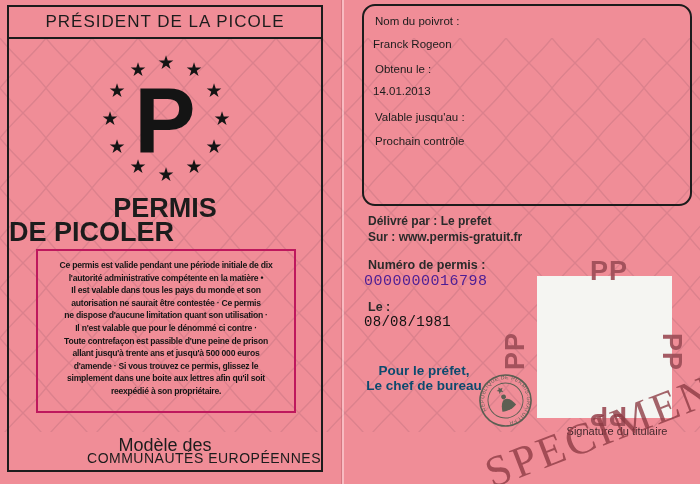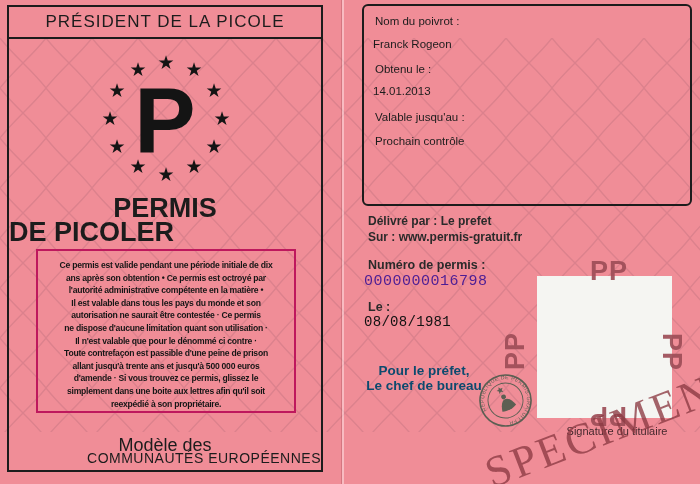--- a/index.html
+++ b/index.html
@@ -25,21 +25,21 @@
     font-size:27px;line-height:24px;font-weight:700;}
   .terms-box{position:absolute;left:27px;top:242px;width:260px;height:164px;box-sizing:border-box;
     border:2px solid #be185d;padding-top:8px;}
   .terms-box div{font-size:8.6px;line-height:12.6px;font-weight:700;letter-spacing:-0.25px;
     text-align:center;white-space:nowrap;color:#161616;}
   .footer-1{position:absolute;left:0;top:428px;width:100%;text-align:center;font-size:18px;}
   .footer-2{position:absolute;left:0;top:443px;width:100%;text-align:right;font-size:14px;letter-spacing:.5px;}
 
   
   .info-box{position:absolute;left:362px;top:4px;width:326px;height:198px;box-sizing:content-box;
-    border:2px solid #1C1C1C;border-radius:6px;}
+    border:2px solid #1C1C1C;border-radius:13px;}
   .info-box .it{position:absolute;left:11px;font-size:11.5px;white-space:nowrap;}
   .iv{left:9px !important;}
   .delivery{position:absolute;left:368px;top:214px;font-size:12px;line-height:15.5px;font-weight:700;color:#2a2a2a;}
   .num-label{position:absolute;left:368px;top:258px;font-size:12.5px;font-weight:700;color:#2a2a2a;}
   .num-value{position:absolute;left:364px;top:273px;font-size:15px;letter-spacing:.5px;
     font-family:"Liberation Mono",monospace;color:#4c1d95;}
   .le-label{position:absolute;left:368px;top:300px;font-size:12.5px;font-weight:700;color:#2a2a2a;}
   .le-value{position:absolute;left:364px;top:314px;font-size:14px;letter-spacing:.3px;
     font-family:"Liberation Mono",monospace;color:#111;}
   .prefect{position:absolute;left:363px;top:364px;width:122px;text-align:center;
@@ -93,21 +93,20 @@
     <span class="star" style="left:96px;top:72px">★</span>
     <span class="star" style="left:117px;top:51px">★</span>
 
     <div class="p-letter">P</div>
 
     <div class="heading-1">PERMIS</div>
     <div class="heading-2">DE PICOLER</div>
 
     <div class="terms-box">
       <div>Ce permis est valide pendant une période initiale de dix</div>
-      <div>ans après son obtention • Ce permis est octroyé par</div>
       <div>l'autorité administrative compétente en la matière •</div>
       <div>Il est valable dans tous les pays du monde et son</div>
       <div>autorisation ne saurait être contestée · Ce permis</div>
       <div>ne dispose d'aucune limitation quant son utilisation ·</div>
       <div>Il n'est valable que pour le dénommé ci contre ·</div>
       <div>Toute contrefaçon est passible d'une peine de prison</div>
       <div>allant jusqu'à trente ans et jusqu'à 500 000 euros</div>
       <div>d'amende · Si vous trouvez ce permis, glissez le</div>
       <div>simplement dans une boite aux lettres afin qu'il soit</div>
       <div>reexpédié à son propriétaire.</div>

